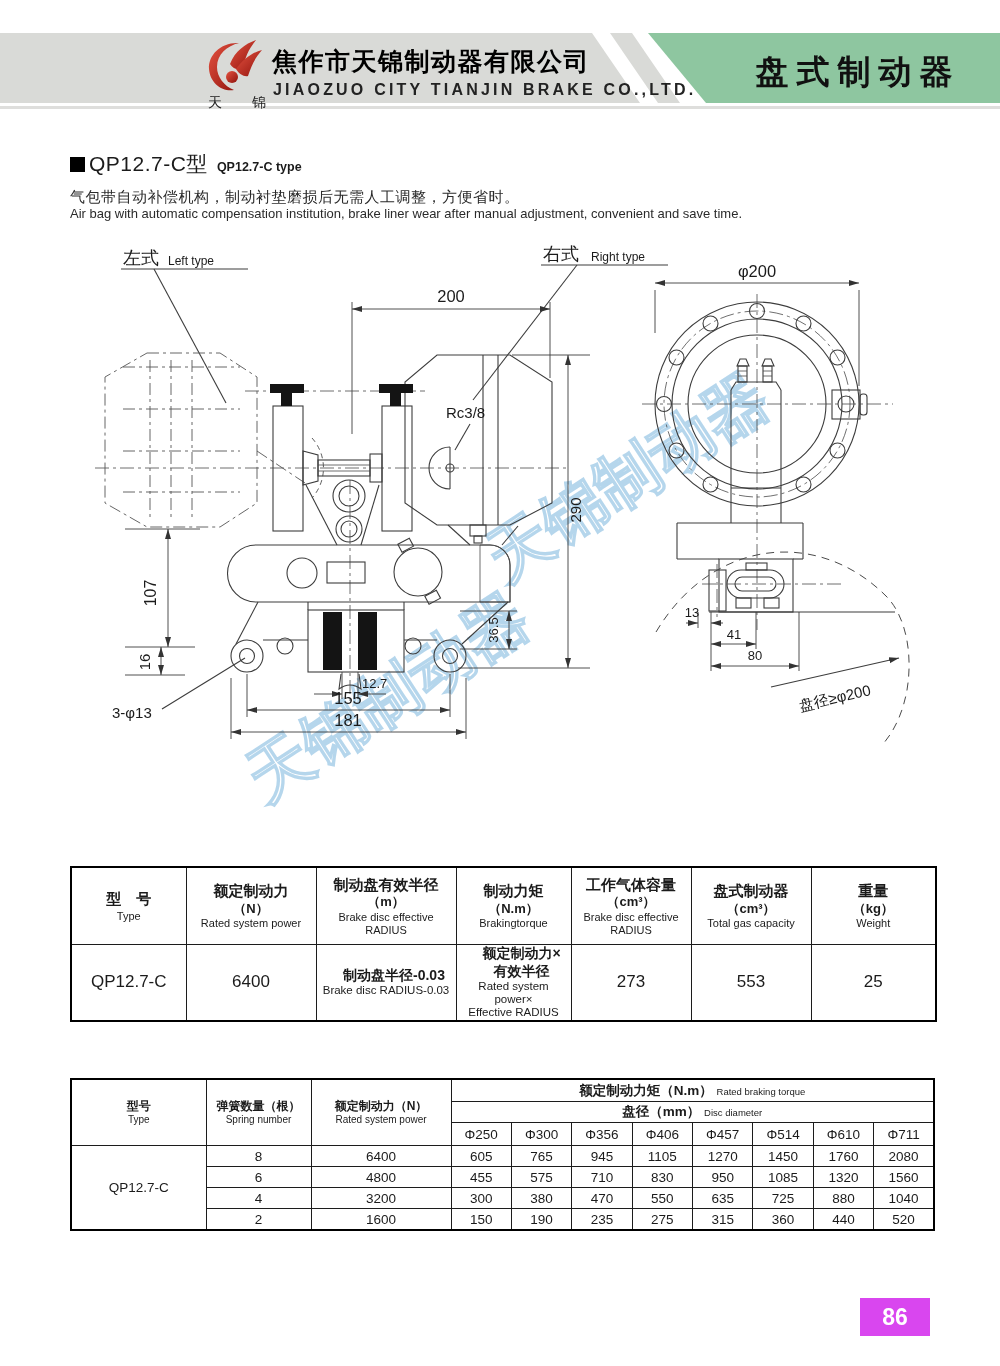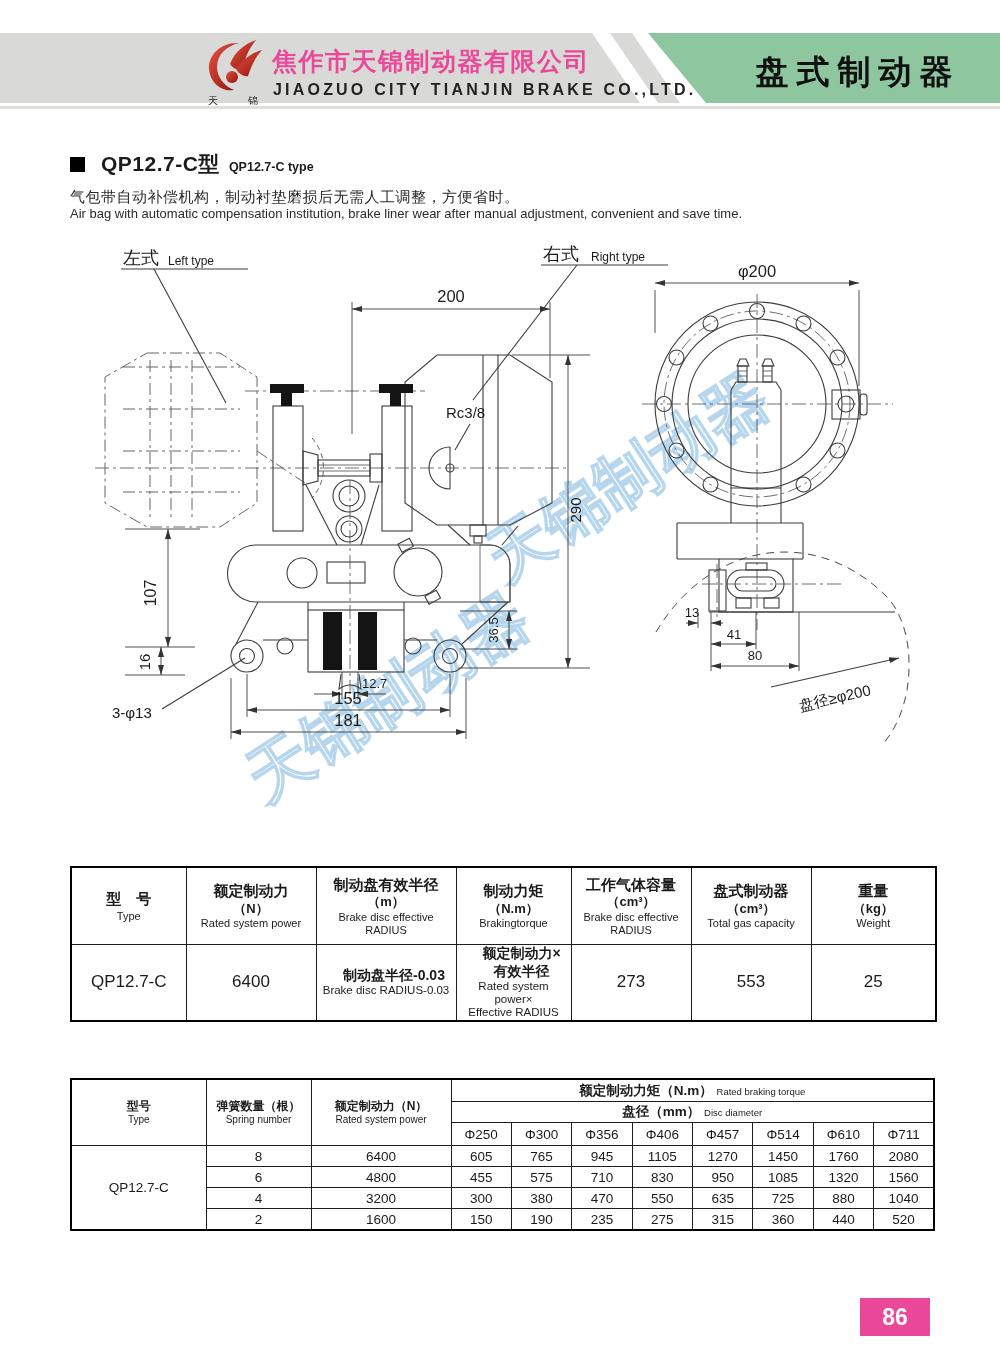--- a/index.html
+++ b/index.html
@@ -7,28 +7,28 @@
   
   .hdr-band{position:absolute;top:33px;left:0;width:1000px;height:70px;}
   .band-gray{position:absolute;top:0;left:0;width:1000px;height:70px;background:#d9dad7;
     clip-path:polygon(0 0,592px 0,640px 70px,0 70px);}
   .band-stripe{position:absolute;top:0;left:0;width:1000px;height:70px;background:#d9dad7;
     clip-path:polygon(610px 0,632px 0,680px 70px,658px 70px);}
   .band-green{position:absolute;top:0;left:0;width:1000px;height:70px;background:#8ec6a0;
     clip-path:polygon(648px 0,1000px 0,1000px 70px,706px 70px);}
   .hdr-rule{position:absolute;top:106px;left:0;width:1000px;height:3px;background:#dededc;}
   .logo{position:absolute;top:38px;left:203px;width:70px;height:66px;}
-  .logo-cn{position:absolute;top:56px;left:5px;font-size:10px;letter-spacing:30px;color:#222;white-space:nowrap;}
-  .company-cn{position:absolute;top:45px;left:272px;font-size:25px;font-weight:bold;letter-spacing:1.5px;color:#ec4899;white-space:nowrap;}
+  .logo-cn{position:absolute;top:56px;left:5px;font-size:14px;letter-spacing:30px;color:#222;white-space:nowrap;}
+  .company-cn{position:absolute;top:45px;left:272px;font-size:25px;font-weight:bold;letter-spacing:1.5px;color:#000000;white-space:nowrap;}
   .company-en{position:absolute;top:81px;left:273px;font-size:16px;font-weight:bold;letter-spacing:3.2px;color:#222;white-space:nowrap;}
   .banner-title{position:absolute;top:50px;left:726px;width:264px;text-align:center;font-size:33px;font-weight:bold;letter-spacing:8px;color:#111;white-space:nowrap;}
   
   .sec{position:absolute;top:150px;left:70px;width:870px;}
   .sec-sq{display:inline-block;width:15px;height:15px;background:#000;vertical-align:-1px;}
-  .sec-cn{display:inline-block;font-size:21px;font-weight:bold;margin-left:16px;letter-spacing:.5px;}
+  .sec-cn{display:inline-block;font-size:21px;font-weight:normal;margin-left:4px;letter-spacing:.5px;}
   .sec-en{display:inline-block;font-size:12.5px;font-weight:bold;margin-left:9px;}
   .desc-cn{position:absolute;top:188px;left:70px;font-size:15px;color:#2a2a2a;letter-spacing:.5px;}
   .desc-en{position:absolute;top:206px;left:70px;font-size:13px;color:#2a2a2a;}
   
   .draw{position:absolute;top:238px;left:50px;width:900px;height:580px;}
   svg .ln{stroke:#3d3d3d;stroke-width:1.1;fill:none;}
   svg .thin{stroke:#4a4a4a;stroke-width:.8;fill:none;}
   svg .cl{stroke:#4a4a4a;stroke-width:.8;fill:none;stroke-dasharray:14 4 3 4;}
   svg .ph{stroke:#555;stroke-width:.9;fill:none;stroke-dasharray:12 4 3 4;}
   svg .dsh{stroke:#4a4a4a;stroke-width:.9;fill:none;stroke-dasharray:5 4;}
@@ -53,21 +53,21 @@
   .dcn{font-size:14px;font-weight:bold;line-height:1.25;padding-left:16px;}
   .den{font-size:11.5px;line-height:1.15;}
   .t2 .hr1 td{height:21px;font-size:13.5px;font-weight:bold;}
   .t2 .hr2 td{height:20px;font-size:13.5px;font-weight:bold;}
   .t2 .hr3 td{height:22px;font-size:13.5px;margin-left:11px;}
   .t2 .dr td{height:20px;font-size:13.5px;}
   .t2 .en-inline{font-size:9.5px;font-weight:normal;}
   .t2 .hcn2{font-size:12px;font-weight:bold;line-height:1.3;}
   .t2 .hen2{font-size:10px;font-weight:normal;line-height:1.2;}
   
-  .page-badge{position:absolute;top:1298px;left:860px;width:70px;height:38px;background:#ec4899;color:#fff;
+  .page-badge{position:absolute;top:1298px;left:860px;width:70px;height:38px;background:#d946ef;color:#fff;
     font-size:23px;font-weight:bold;text-align:center;line-height:38px;}
 </style>
 </head>
 <body>
 
 <div class="hdr-band">
   <div class="band-gray"></div>
   <div class="band-stripe"></div>
   <div class="band-green"></div>
 </div>

